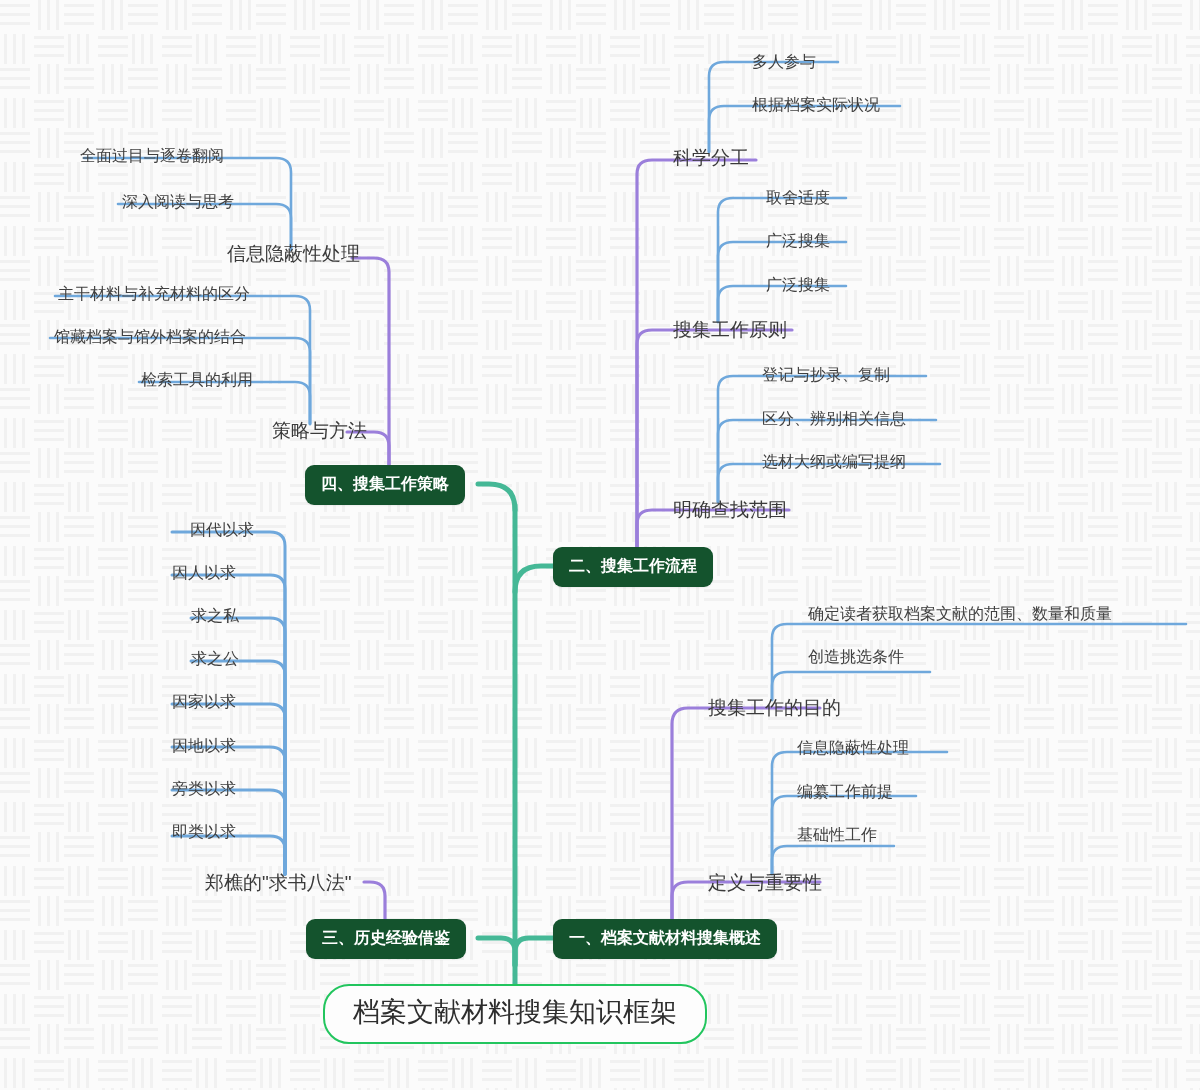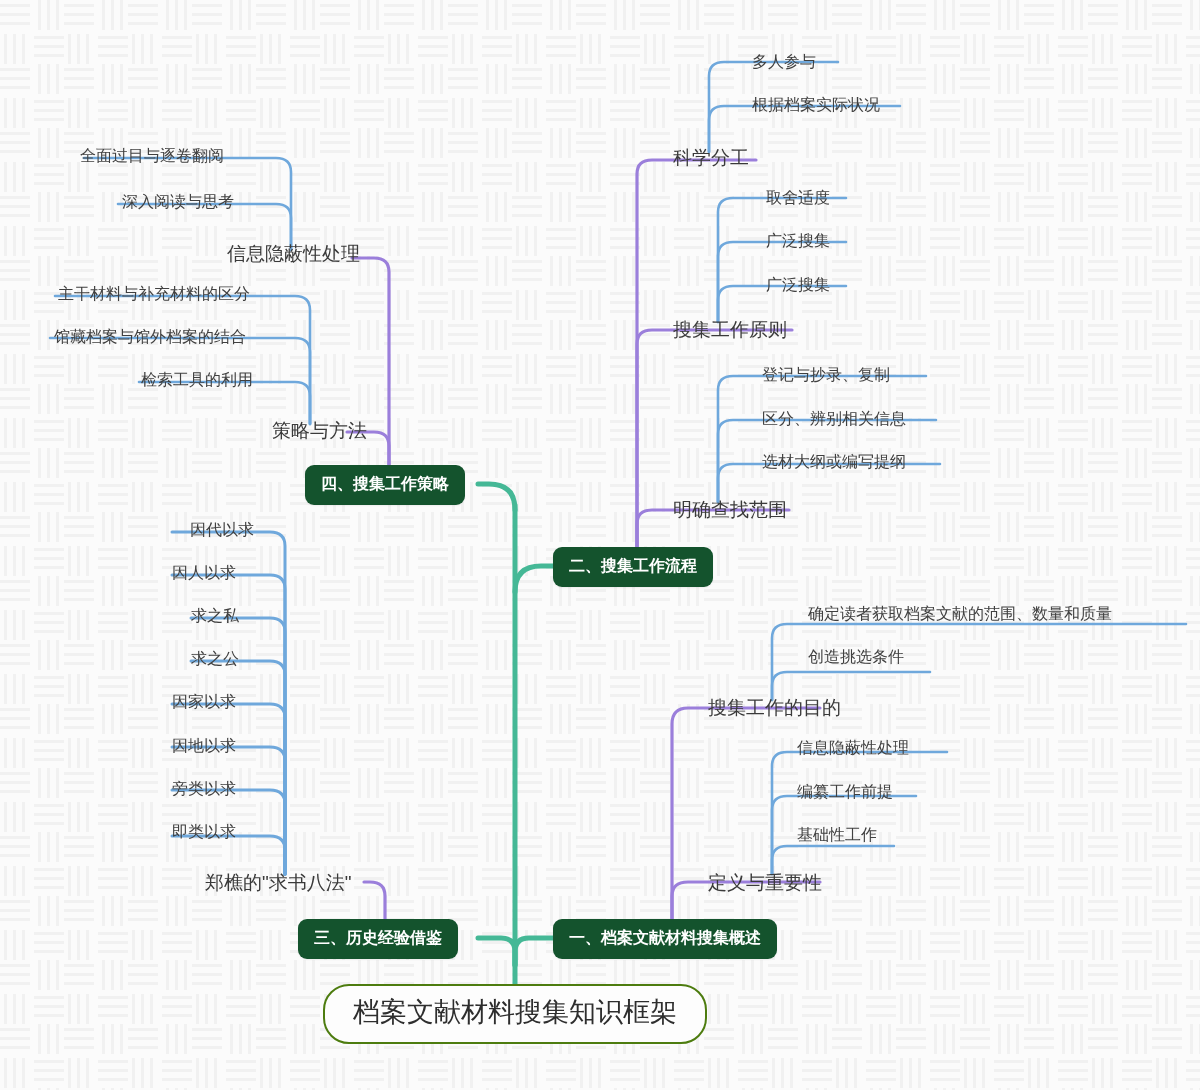--- a/index.html
+++ b/index.html
@@ -12,21 +12,21 @@
       linear-gradient(to right, #f2f2f2 0, #f2f2f2 2px, transparent 2px, transparent 6px);
     background-size:32px 32px, 32px 32px;
   }
   #stage{position:relative;width:1200px;height:1090px;}
   #weave{position:absolute;inset:0;width:1200px;height:1090px;}
   #wires{position:absolute;left:0;top:0;width:1200px;height:1090px;pointer-events:none;}
   .node{position:absolute;white-space:nowrap;}
 
   
   .root{
-    border:2px solid #4d7c0f;border-radius:26px;background:#fdfdfd;
+    border:2px solid #22c55e;border-radius:26px;background:#fdfdfd;
     color:#2e2e2e;font-size:27px;line-height:1;
     padding:13px 28px 16px 28px;
   }
   
   .lvl1{
     background:#14532d;color:#ffffff;border-radius:9px;
     font-size:16px;font-weight:bold;line-height:1;
     padding:11px 16px 13px 16px;
     box-shadow:0 1px 2px rgba(0,0,0,.06);
   }
@@ -143,21 +143,21 @@
       <path d="M310,424 L310,310 Q310,296 295,296 L55,296"></path>
       <path d="M310,424 L310,352 Q310,338 295,338 L50,338"></path>
       <path d="M310,424 L310,396 Q310,382 295,382 L139,382"></path>
     </g>
   </svg>
 
   <div class="node root" style="left:323px;top:984px;">档案文献材料搜集知识框架</div>
 
   <div class="node lvl1" style="left:553px;top:547px;">二、搜集工作流程</div>
   <div class="node lvl1" style="left:553px;top:919px;">一、档案文献材料搜集概述</div>
-  <div class="node lvl1" style="left:298px;top:919px;">三、历史经验借鉴</div>
+  <div class="node lvl1" style="left:306px;top:919px;">三、历史经验借鉴</div>
   <div class="node lvl1" style="left:305px;top:465px;">四、搜集工作策略</div>
 
   <div class="node lvl2" style="left:708px;top:698px;">搜集工作的目的</div>
   <div class="node lvl3" style="left:808px;top:606px;">确定读者获取档案文献的范围、数量和质量</div>
   <div class="node lvl3" style="left:808px;top:649px;">创造挑选条件</div>
 
   <div class="node lvl2" style="left:708px;top:873px;">定义与重要性</div>
   <div class="node lvl3" style="left:797px;top:740px;">信息隐蔽性处理</div>
   <div class="node lvl3" style="left:797px;top:784px;">编纂工作前提</div>
   <div class="node lvl3" style="left:797px;top:827px;">基础性工作</div>

